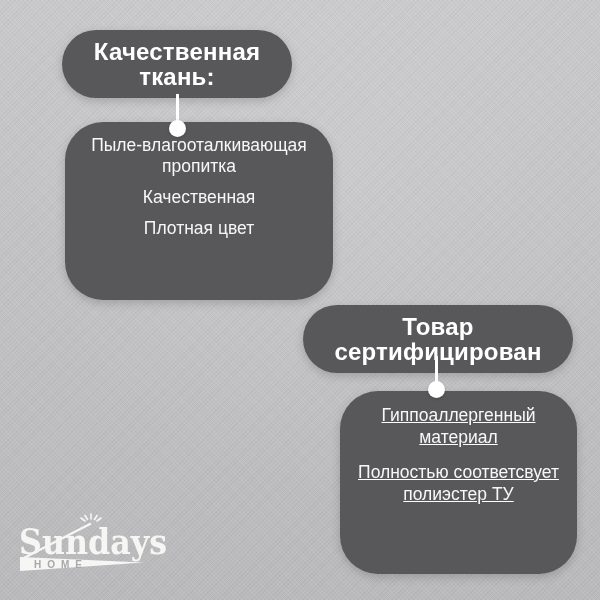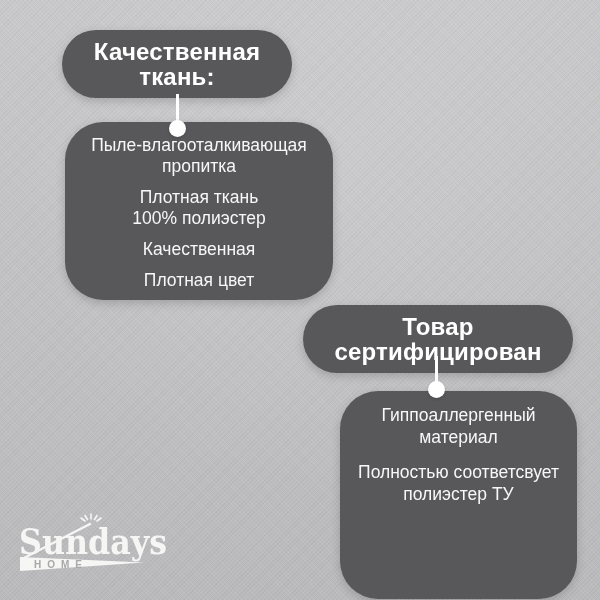--- a/index.html
+++ b/index.html
@@ -21,21 +21,21 @@
   .title-card h2{
     margin:0;font-size:24px;line-height:25px;font-weight:bold;
     white-space:pre-line;letter-spacing:.2px;
   }
   .tc1{left:62px;top:30px;width:230px;height:68px;}
   .tc2{left:303px;top:293px;width:270px;height:68px;margin-top:12px;}
   .body-card{border-radius:38px;margin-left:20px;}
   .body-card p{white-space:pre-line;color:#f7f7f7;font-weight:500;margin:0;}
   .bc1{left:45px;top:122px;width:268px;height:178px;padding-top:13px;}
   .bc1 p{font-size:17.5px;line-height:21px;margin-bottom:10px;}
-  .bc2{left:320px;top:391px;width:237px;height:208px;padding-top:13px;}
+  .bc2{left:320px;top:391px;width:237px;height:183px;padding-top:13px;text-decoration:underline;}
   .bc2 p{font-size:17.5px;line-height:22px;margin-bottom:13px;}
   .connector{position:absolute;width:3px;background:#ffffff;}
   .cl1{left:176px;top:94px;height:36px;}
   .cl2{left:435px;top:356px;height:36px;}
   .dot{position:absolute;width:17px;height:17px;border-radius:50%;background:#ffffff;
        box-shadow:0 1px 3px rgba(0,0,0,.2);}
   .dt1{left:169px;top:120px;}
   .dt2{left:428px;top:381px;}
   .logo{position:absolute;left:18px;top:512px;width:152px;height:60px;opacity:.92;}
 </style>
@@ -45,22 +45,20 @@
 <div class="canvas">
 
   <section class="card title-card tc1">
     <h2>Качественная
 ткань:</h2>
   </section>
   <div class="connector cl1"></div>
   <section class="card body-card bc1">
     <p>Пыле-влагооталкивающая
 пропитка</p>
-    <p>Плотная ткань
-100% полиэстер</p>
     <p>Качественная</p>
     <p>Плотная цвет</p>
   </section>
   <div class="dot dt1"></div>
 
   <section class="card title-card tc2">
     <h2>Товар
 сертифицирован</h2>
   </section>
   <div class="connector cl2"></div>

